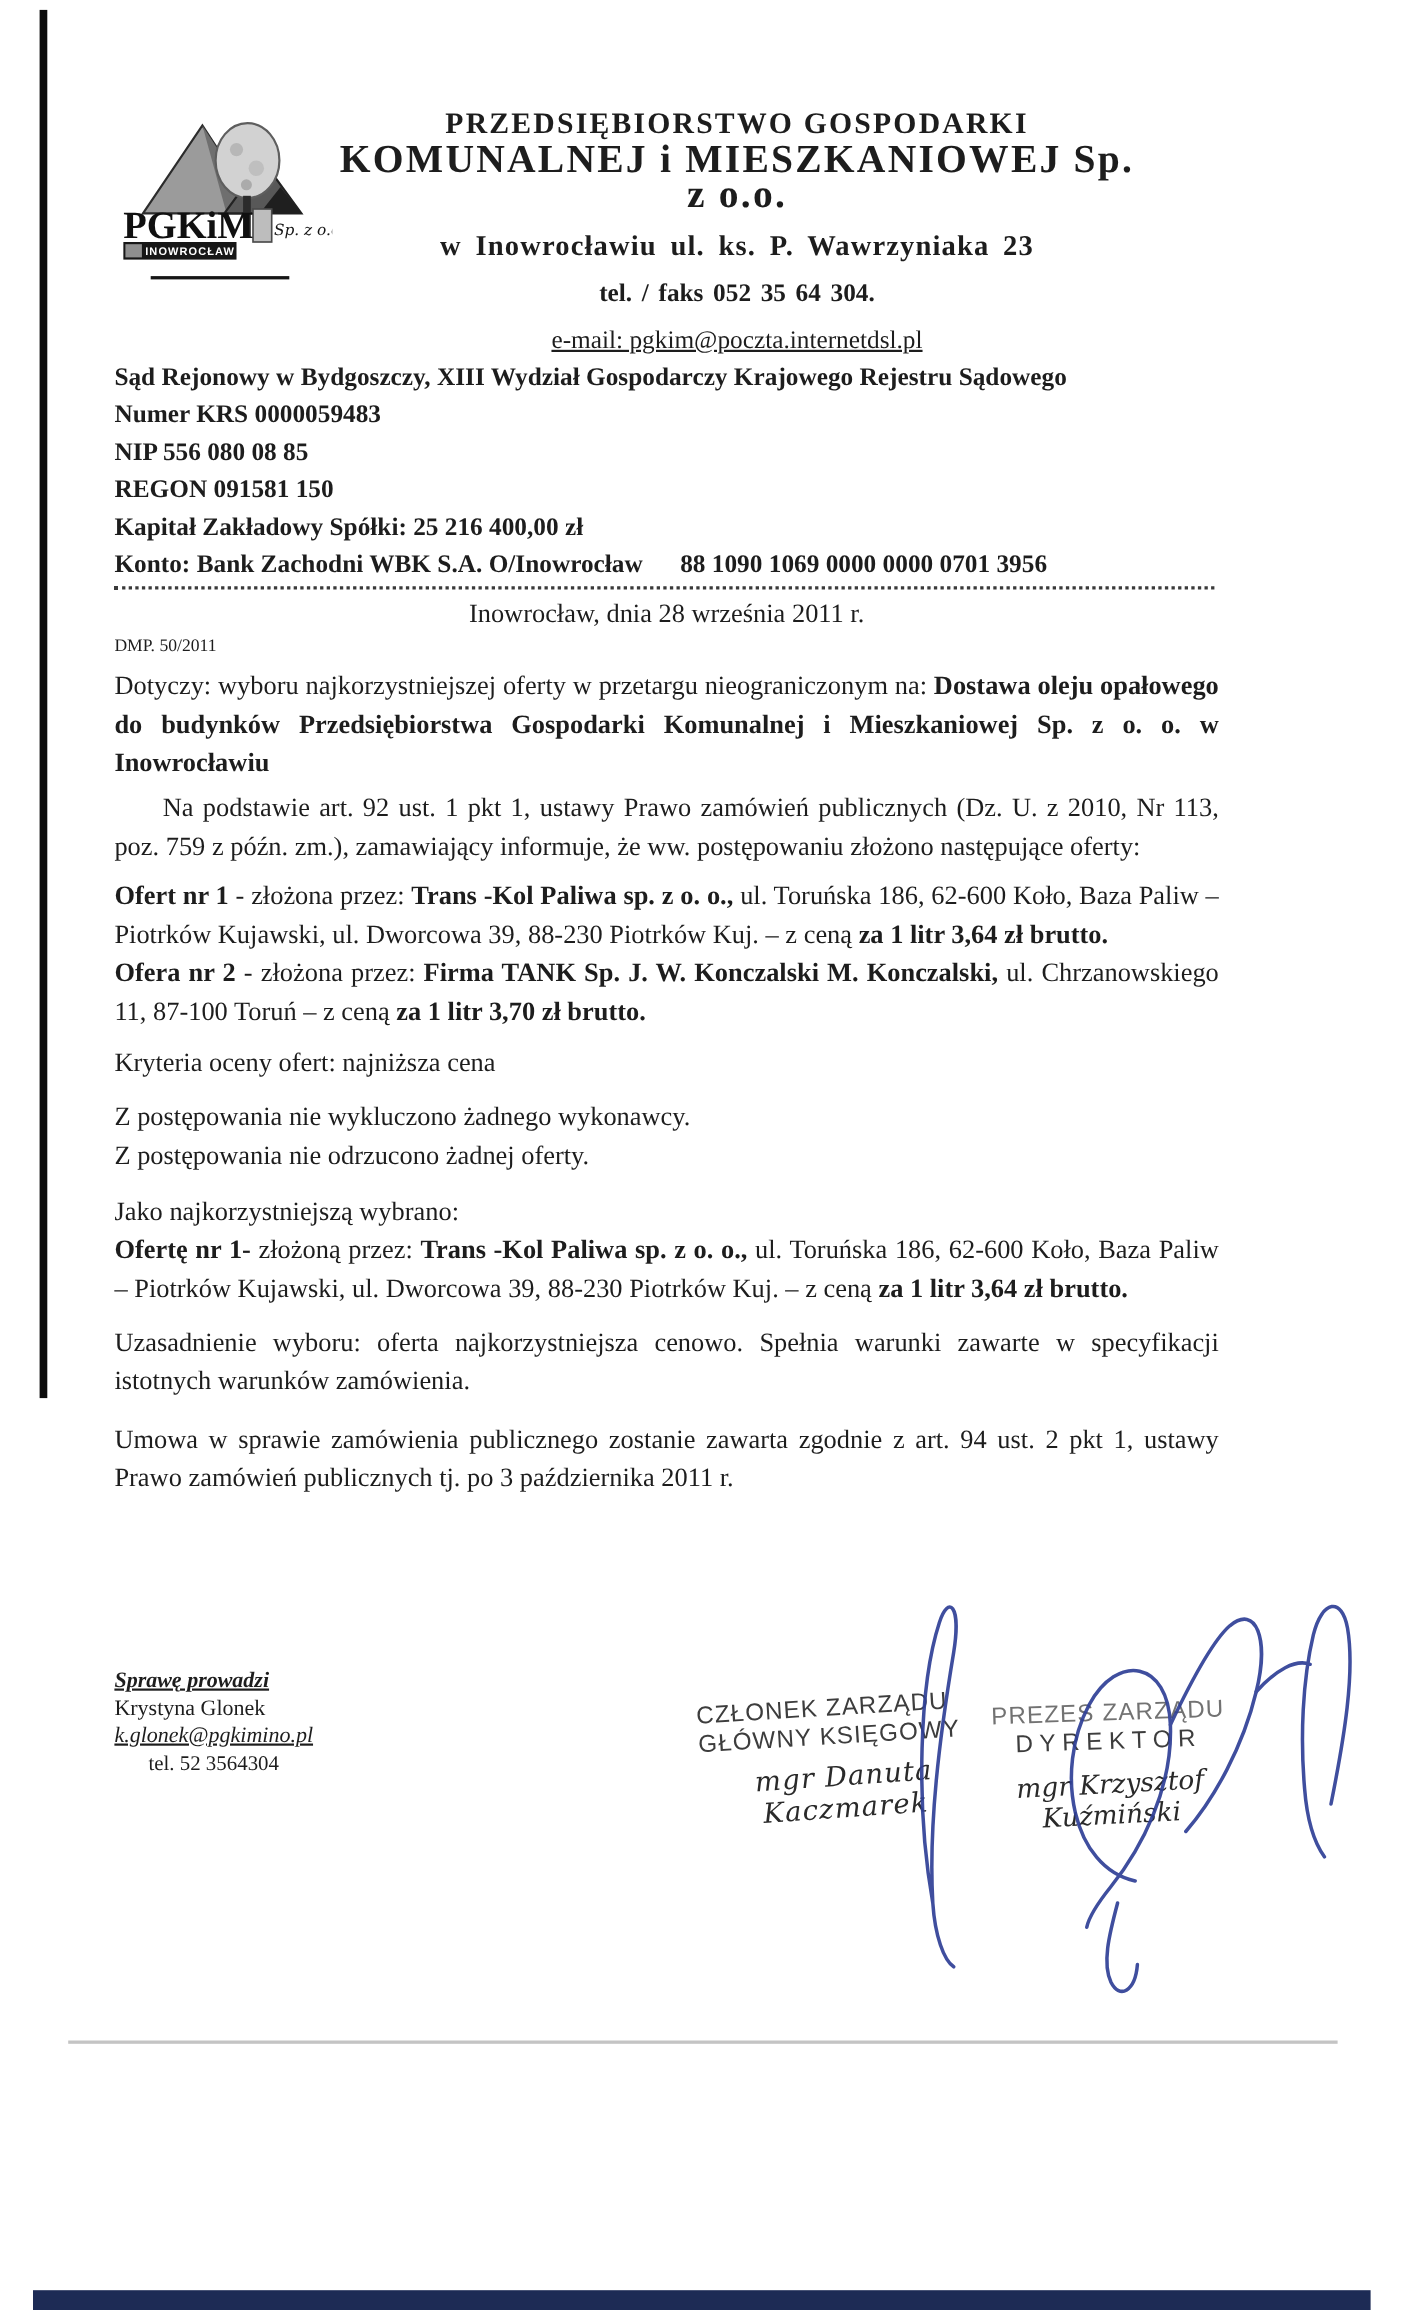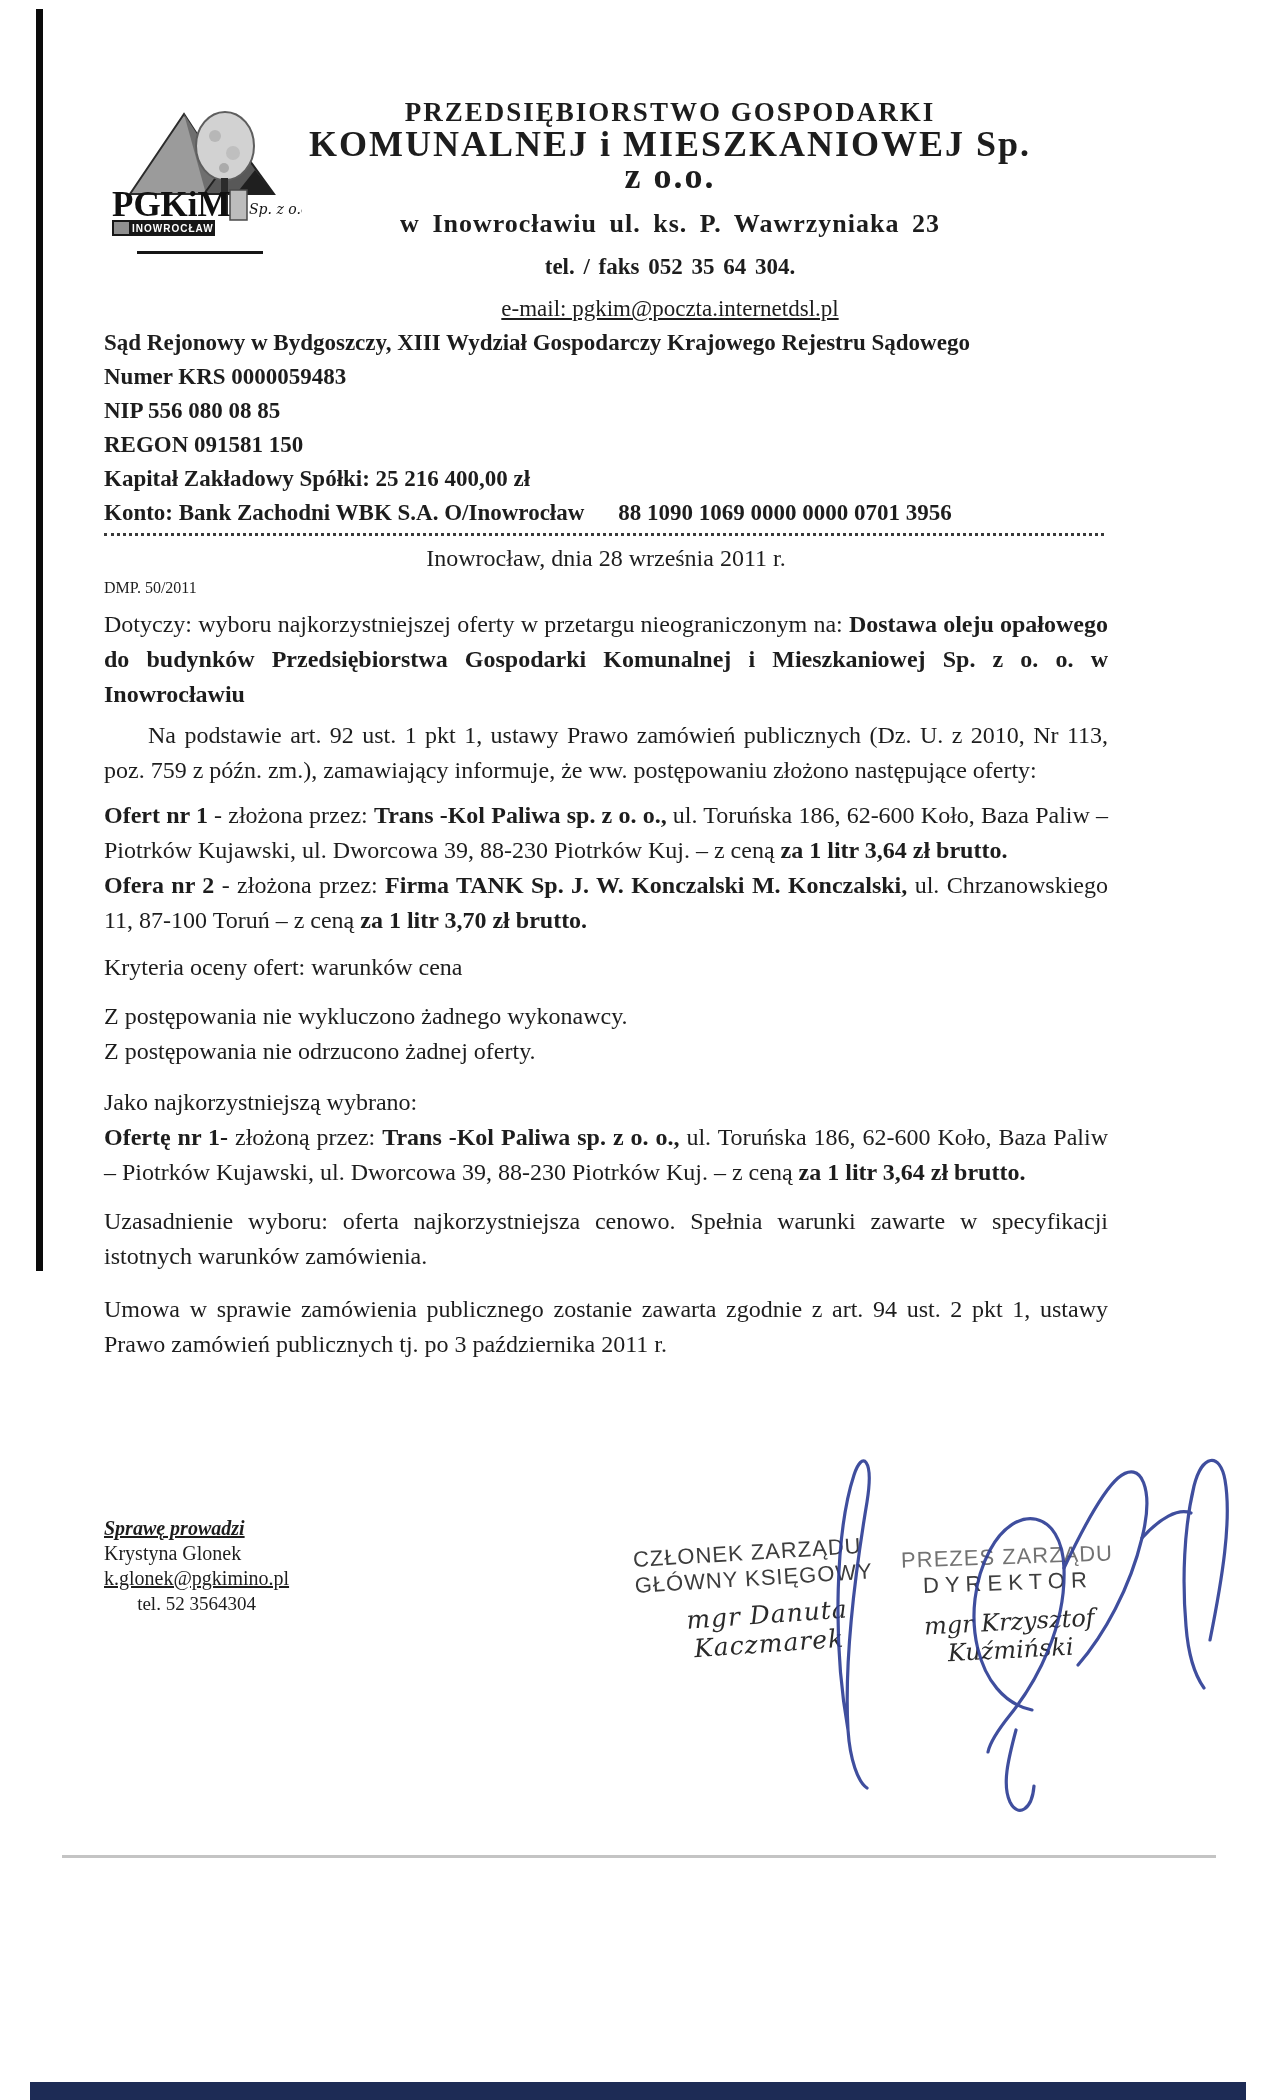--- a/index.html
+++ b/index.html
@@ -35,21 +35,21 @@
   .criteria{margin-top:12px;}
   .nolist{margin-top:14px;}
   .selection{margin-top:16px;}
   .justif{margin-top:14px;}
   .contract{margin-top:18px;}
   .b{font-weight:bold;}
 
   
   .handler{position:absolute;left:104px;top:1516px;font-size:20px;line-height:25px;}
   .handler .lead{font-weight:bold;font-style:italic;text-decoration:underline;}
-  .handler .mail{text-decoration:underline;}
+  .handler .mail{text-decoration:underline;font-style:italic;}
   .handler .tel{font-size:19px;text-align:center;}
 
   .stamp{position:absolute;font-family:"Liberation Sans","DejaVu Sans",sans-serif;color:#3d3d3d;text-align:center;}
   .stamp-left{left:608px;top:1540px;width:280px;font-size:22px;line-height:26px;letter-spacing:1px;transform:rotate(-3.5deg);}
   .stamp-left .s2{margin-left:10px;}
   .stamp-right{left:880px;top:1544px;width:255px;font-size:22px;line-height:26px;letter-spacing:1px;transform:rotate(-2deg);}
   .stamp-right .s1{opacity:.72;}
   .stamp-right .s2{letter-spacing:6px;}
   .sig-name{position:absolute;font-style:italic;color:#2a2a2a;text-align:center;font-family:"DejaVu Serif",serif;}
   .sig-name-left{left:618px;top:1600px;width:300px;font-size:25px;transform:rotate(-4deg);letter-spacing:1px;}
@@ -109,21 +109,21 @@
     <div class="ref">DMP. 50/2011</div>
 
     <div class="para subject"><span>Dotyczy: wyboru najkorzystniejszej oferty w przetargu nieograniczonym na: </span><span class="b">Dostawa oleju opałowego do budynków Przedsiębiorstwa Gospodarki Komunalnej i Mieszkaniowej Sp. z o. o. w Inowrocławiu</span></div>
     <div class="para intro">Na podstawie art. 92 ust. 1 pkt 1, ustawy Prawo zamówień publicznych (Dz. U. z 2010, Nr 113, poz. 759 z późn. zm.), zamawiający informuje, że ww. postępowaniu złożono następujące oferty:</div>
 
     <div class="offers">
       <div class="para"><span class="b">Ofert nr 1</span><span> - złożona przez: </span><span class="b">Trans -Kol Paliwa sp. z o. o.,</span><span> ul. Toruńska 186, 62-600 Koło, Baza Paliw – Piotrków Kujawski, ul. Dworcowa 39, 88-230 Piotrków Kuj. – z ceną </span><span class="b">za 1 litr 3,64 zł brutto.</span></div>
       <div class="para"><span class="b">Ofera nr 2</span><span> - złożona przez: </span><span class="b">Firma TANK Sp. J. W. Konczalski M. Konczalski,</span><span> ul. Chrzanowskiego 11, 87-100 Toruń – z ceną </span><span class="b">za 1 litr 3,70 zł brutto.</span></div>
     </div>
 
-    <div class="criteria">Kryteria oceny ofert: warunków cena</div>
+    <div class="criteria">Kryteria oceny ofert: najniższa cena</div>
 
     <div class="nolist">
       <div>Z postępowania nie wykluczono żadnego wykonawcy.</div>
       <div>Z postępowania nie odrzucono żadnej oferty.</div>
     </div>
 
     <div class="selection">
       <div>Jako najkorzystniejszą wybrano:</div>
       <div class="para"><span class="b">Ofertę nr 1-</span><span> złożoną przez: </span><span class="b">Trans -Kol Paliwa sp. z o. o.,</span><span> ul. Toruńska 186, 62-600 Koło, Baza Paliw – Piotrków Kujawski, ul. Dworcowa 39, 88-230 Piotrków Kuj. – z ceną </span><span class="b">za 1 litr 3,64 zł brutto.</span></div>
     </div>

